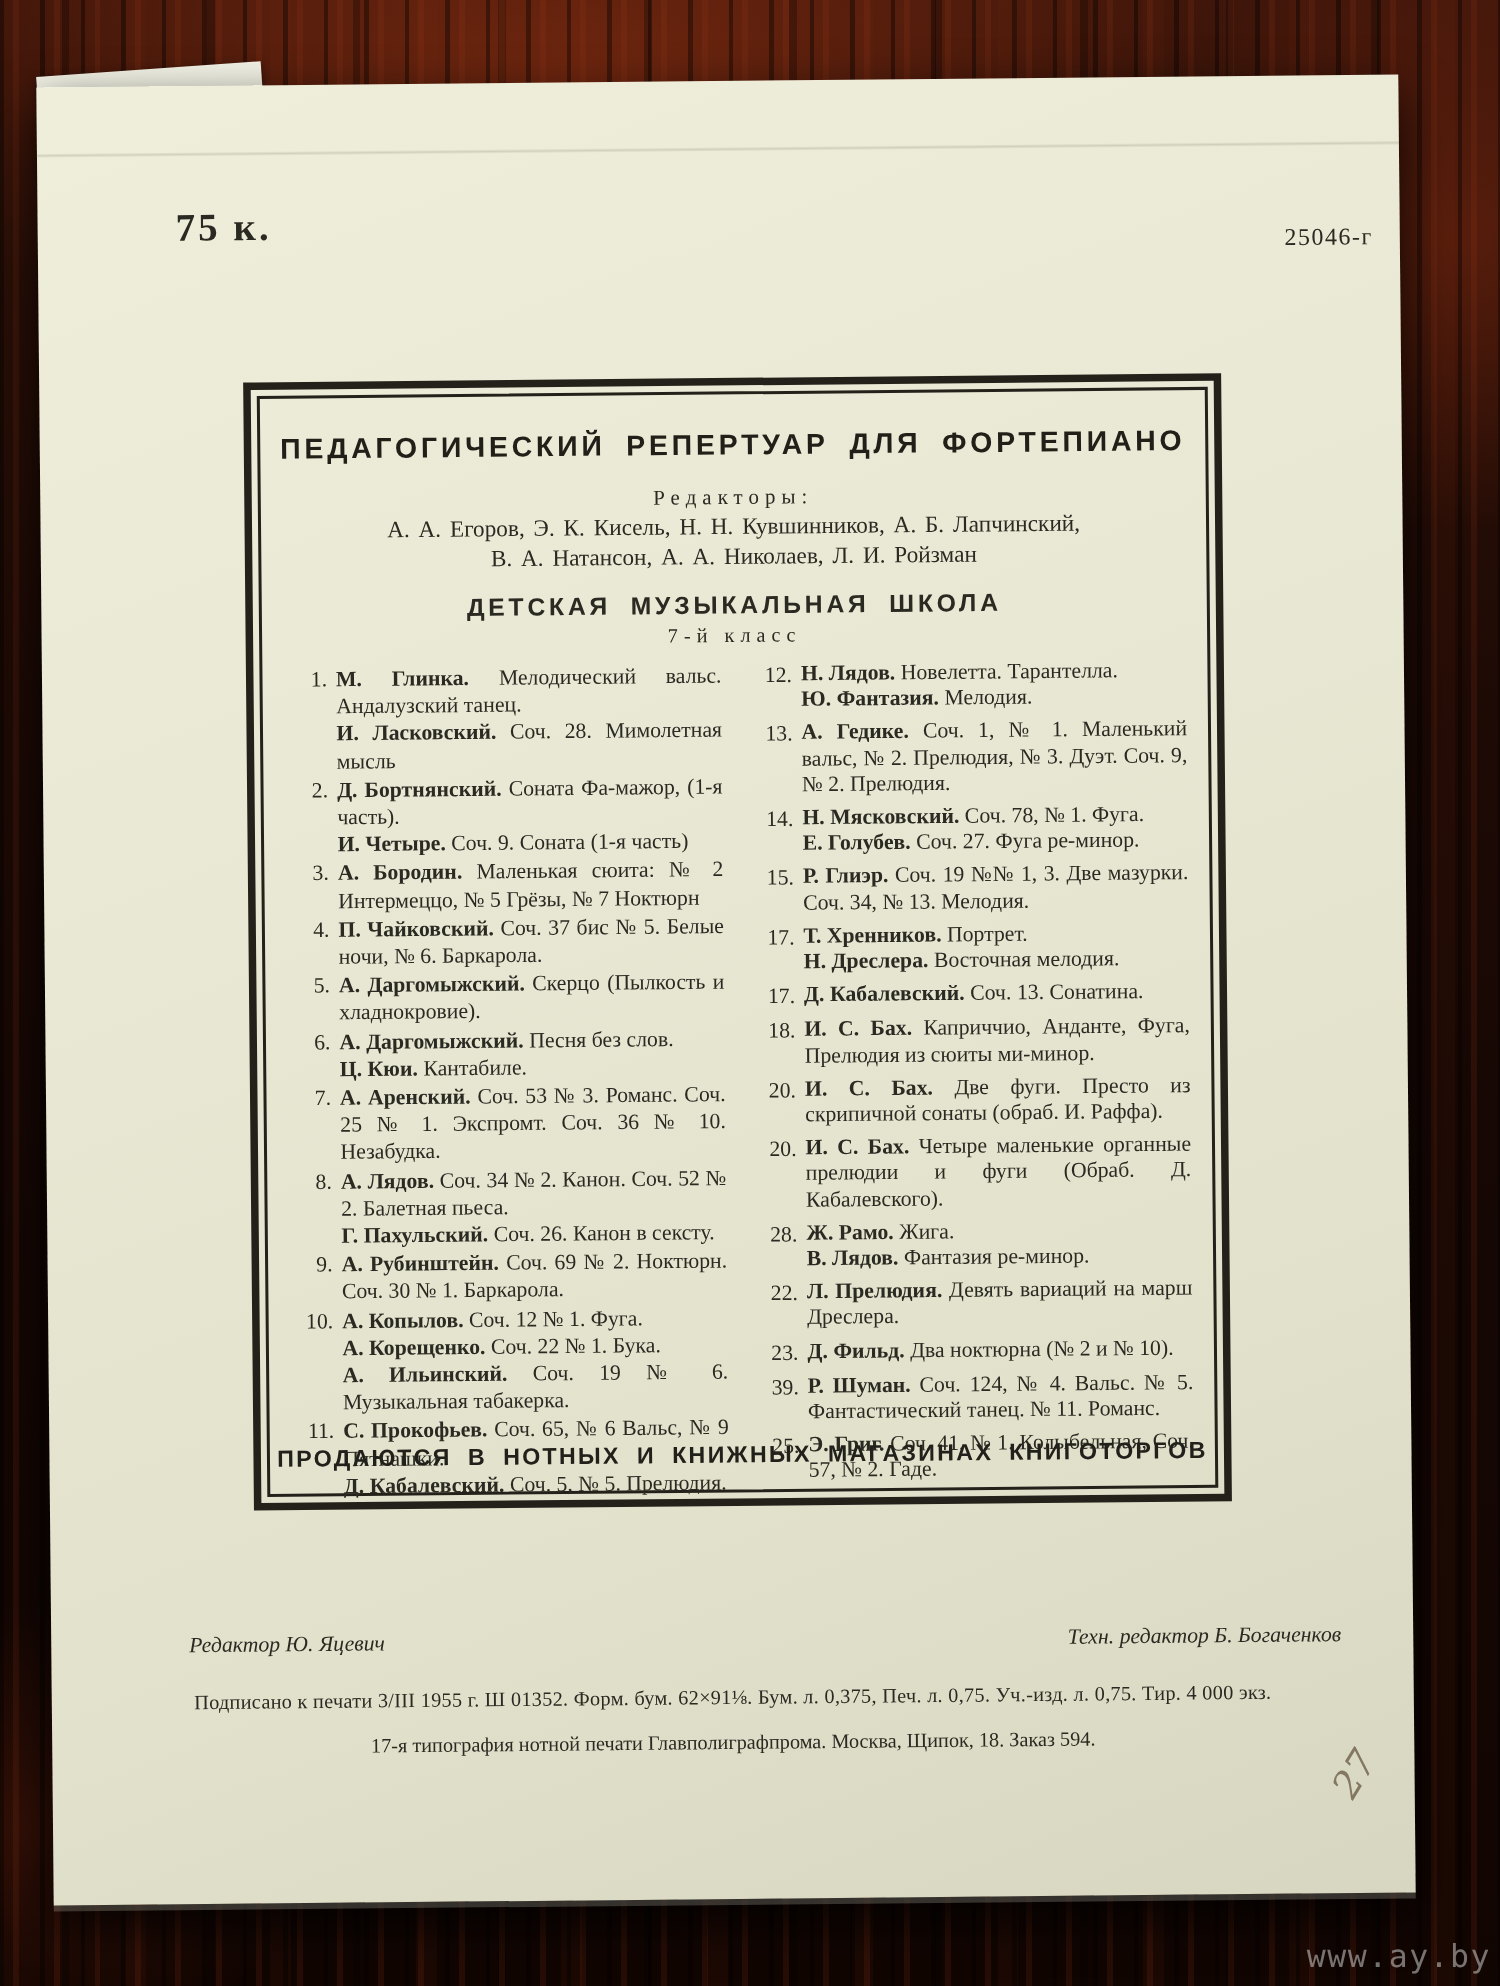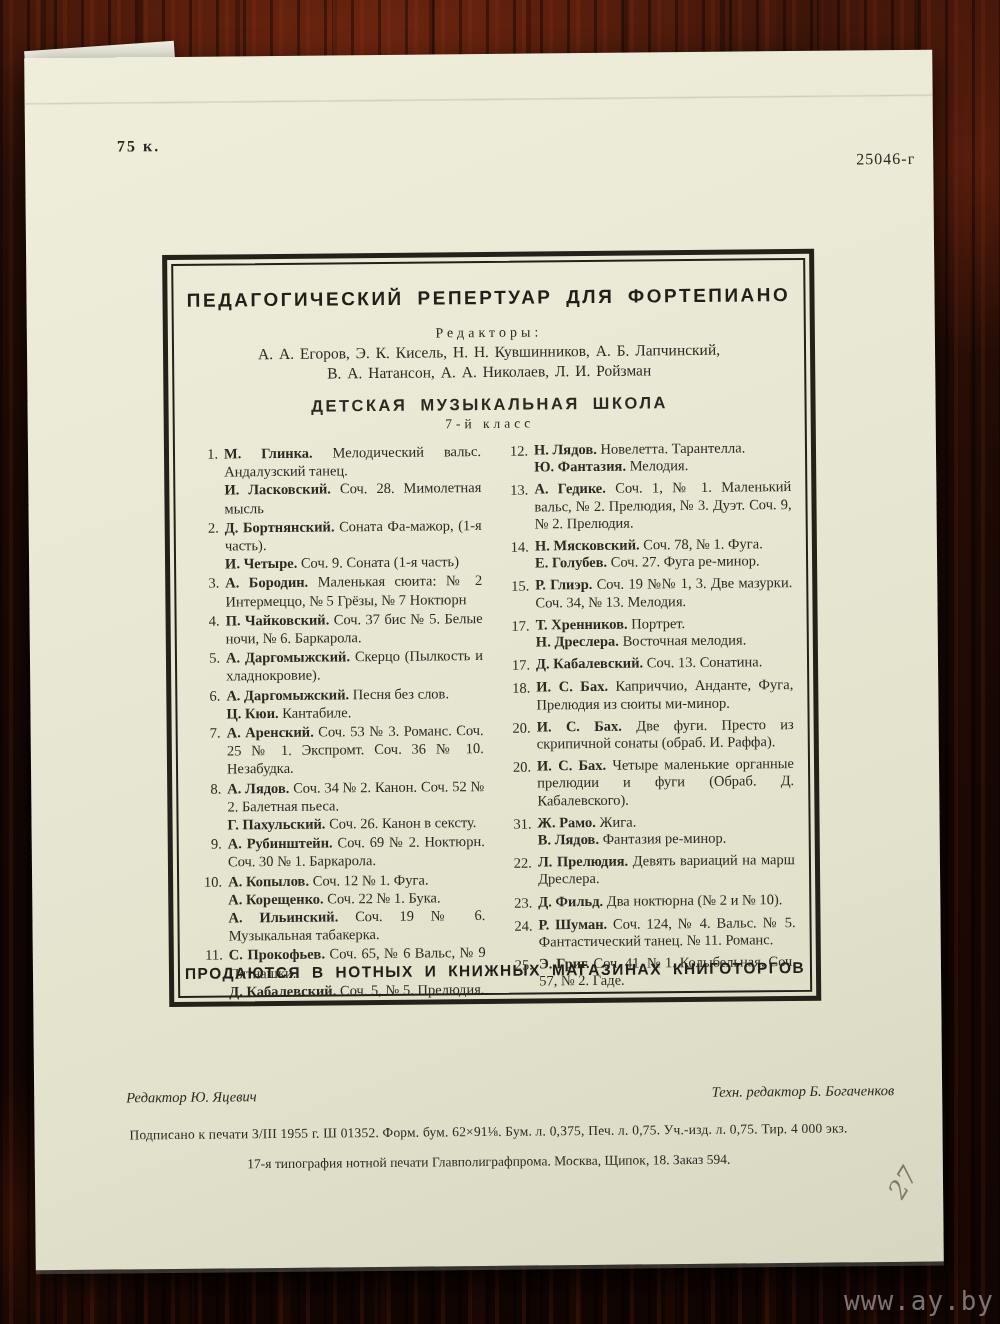--- a/index.html
+++ b/index.html
@@ -27,21 +27,21 @@
     position:absolute;left:30px;top:54px;width:908px;height:1212px;
     transform:rotate(-0.55deg);
     background:linear-gradient(160deg,#efeedb 0%,#e9e8d4 38%,#e2e1cc 72%,#d7d6c0 100%);
     box-shadow:0 4px 0 rgba(225,223,205,.22), 0 14px 34px rgba(0,0,0,.85);
     color:#2b2a22;
   }
   .paper::after{ 
     content:"";position:absolute;left:0;top:44px;width:100%;height:3px;
     background:linear-gradient(180deg,transparent,rgba(110,110,88,.22),transparent);
   }
-  .price{position:absolute;left:92px;top:80px;font-size:16px;font-weight:bold;letter-spacing:2px;}
+  .price{position:absolute;left:92px;top:80px;font-size:26px;font-weight:bold;letter-spacing:2px;}
   .plate{position:absolute;left:730px;top:100px;width:160px;text-align:right;font-size:16px;letter-spacing:1px;}
 
   .rbox{
     position:absolute;left:136px;top:198px;width:652px;height:752px;
     border:5px solid #24211a;background:transparent;box-sizing:border-box;
   }
   .rbox-inner{
     position:absolute;inset:4px;border:2px solid #24211a;box-sizing:border-box;
   }
   .box-title{
@@ -76,21 +76,21 @@
     padding:0 48px 0 92px;box-sizing:border-box;font-style:italic;font-size:14.5px;}
   .print-info{position:absolute;left:0;top:1070px;width:100%;text-align:center;font-size:13.5px;letter-spacing:.2px;}
   .typography{position:absolute;left:0;top:1100px;width:100%;text-align:center;font-size:13.5px;}
 
   .handwritten{
     position:absolute;left:852px;top:1118px;font-size:25px;font-style:italic;
     color:#6e6049;opacity:.8;transform:rotate(-58deg);font-family:"DejaVu Serif",serif;
   }
   .watermark{
     position:absolute;right:6px;bottom:8px;font-family:"DejaVu Sans Mono",monospace;
-    font-size:26px;color:rgba(205,205,205,.55);letter-spacing:1px;
+    font-size:21px;color:rgba(205,205,205,.55);letter-spacing:1px;
   }
 </style>
 </head>
 <body>
 
 <div class="grain"></div>
 <div class="under-sheet"></div>
 
 <div class="paper">
   <div class="price">75 к.</div>
@@ -233,40 +233,40 @@
                 <div class="sub"><b>И. С. Бах.</b> Две фуги. Престо из скрипичной сонаты (обраб. И. Раффа).</div>
               </div>
             </div>
             <div class="item">
               <span class="num">20.</span>
               <div class="entries">
                 <div class="sub"><b>И. С. Бах.</b> Четыре маленькие органные прелюдии и фуги (Обраб. Д. Кабалевского).</div>
               </div>
             </div>
             <div class="item">
-              <span class="num">31.</span>
+              <span class="num">28.</span>
               <div class="entries">
                 <div class="sub"><b>Ж. Рамо.</b> Жига.</div>
                 <div class="sub"><b>В. Лядов.</b> Фантазия ре-минор.</div>
               </div>
             </div>
             <div class="item">
               <span class="num">22.</span>
               <div class="entries">
                 <div class="sub"><b>Л. Прелюдия.</b> Девять вариаций на марш Дреслера.</div>
               </div>
             </div>
             <div class="item">
               <span class="num">23.</span>
               <div class="entries">
                 <div class="sub"><b>Д. Фильд.</b> Два ноктюрна (№ 2 и № 10).</div>
               </div>
             </div>
             <div class="item">
-              <span class="num">24.</span>
+              <span class="num">39.</span>
               <div class="entries">
                 <div class="sub"><b>Р. Шуман.</b> Соч. 124, № 4. Вальс. № 5. Фантастический танец. № 11. Романс.</div>
               </div>
             </div>
             <div class="item">
               <span class="num">25.</span>
               <div class="entries">
                 <div class="sub"><b>Э. Григ.</b> Соч. 41, № 1. Колыбельная, Соч. 57, № 2. Гаде.</div>
               </div>
             </div>

